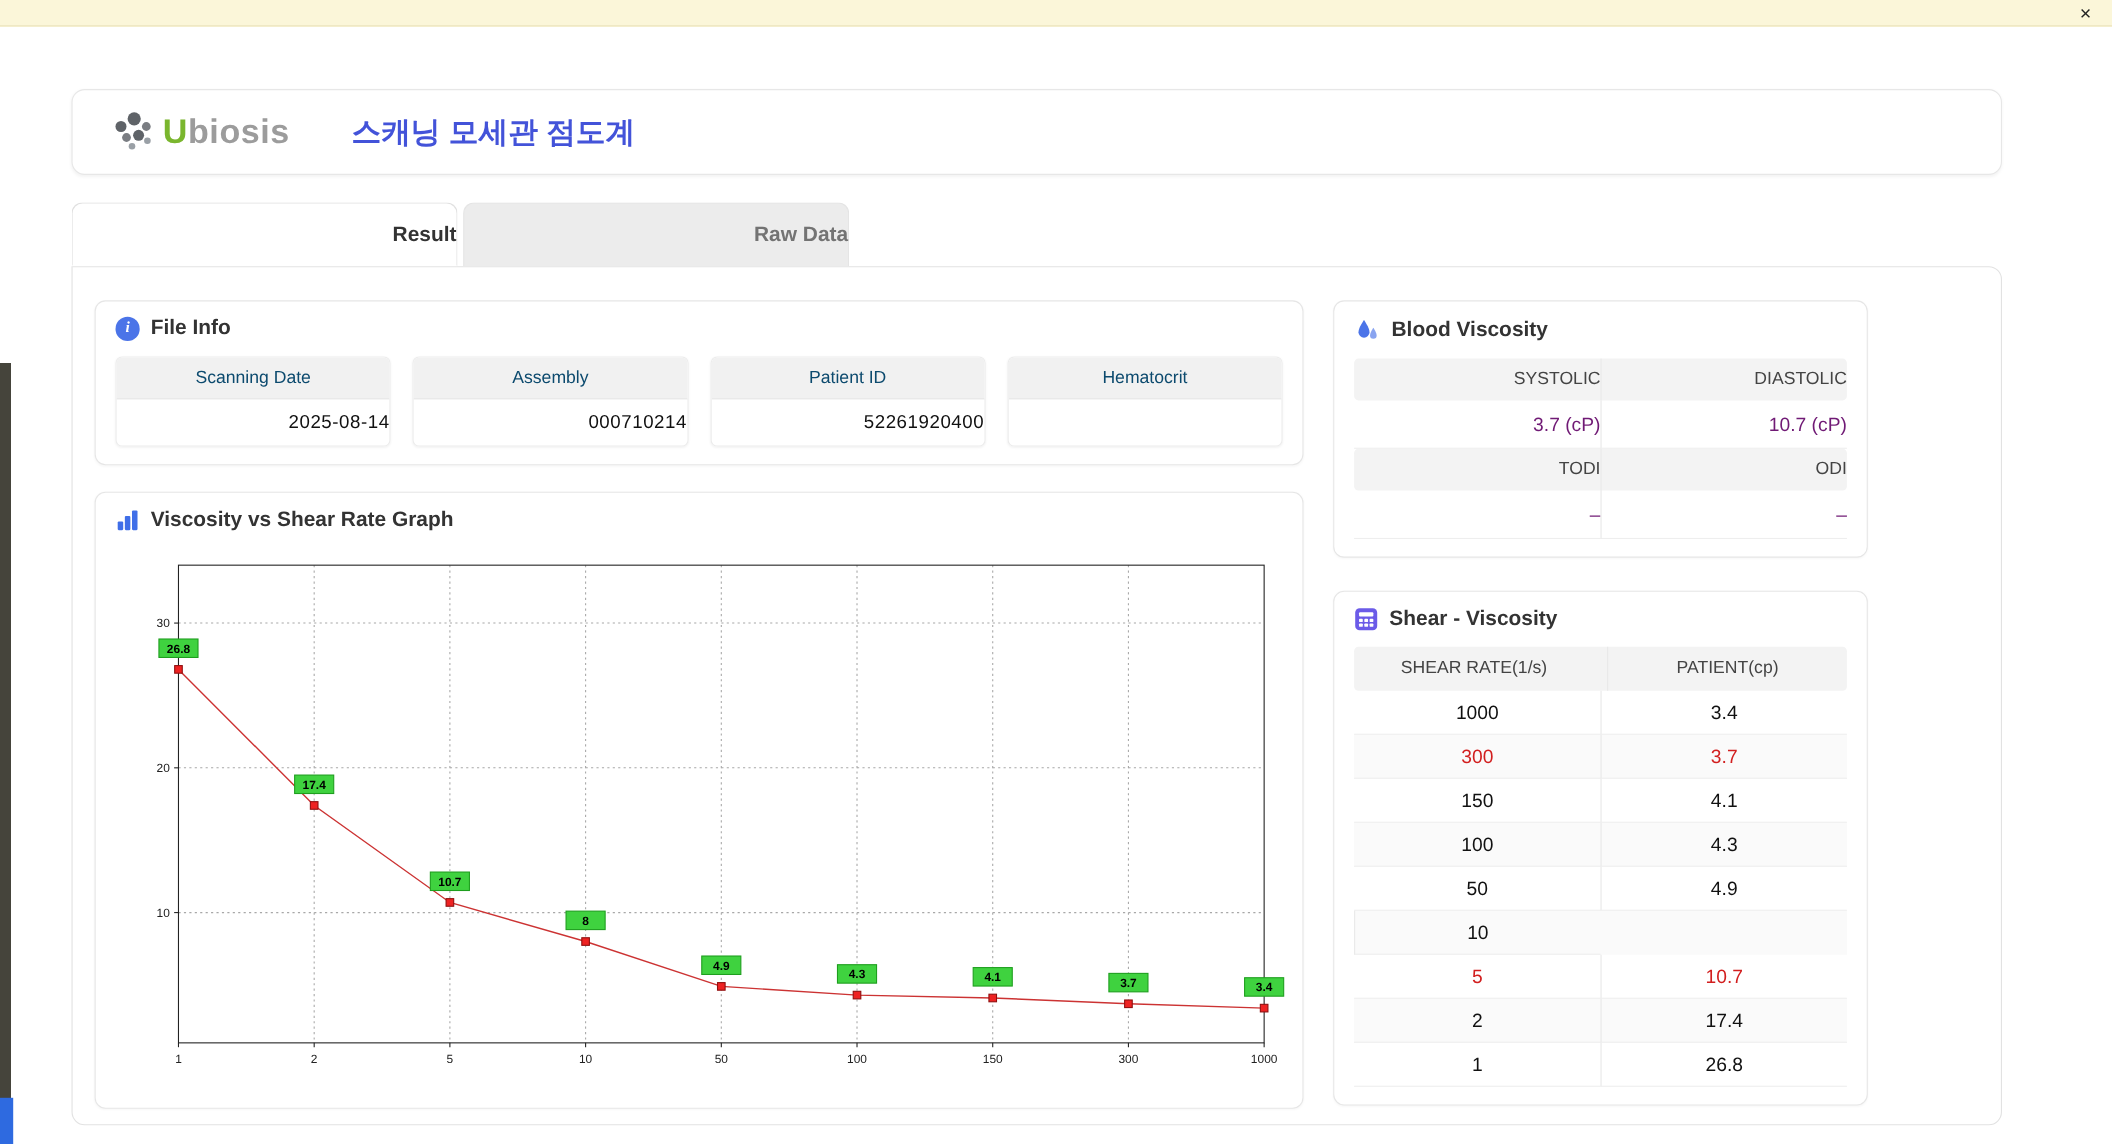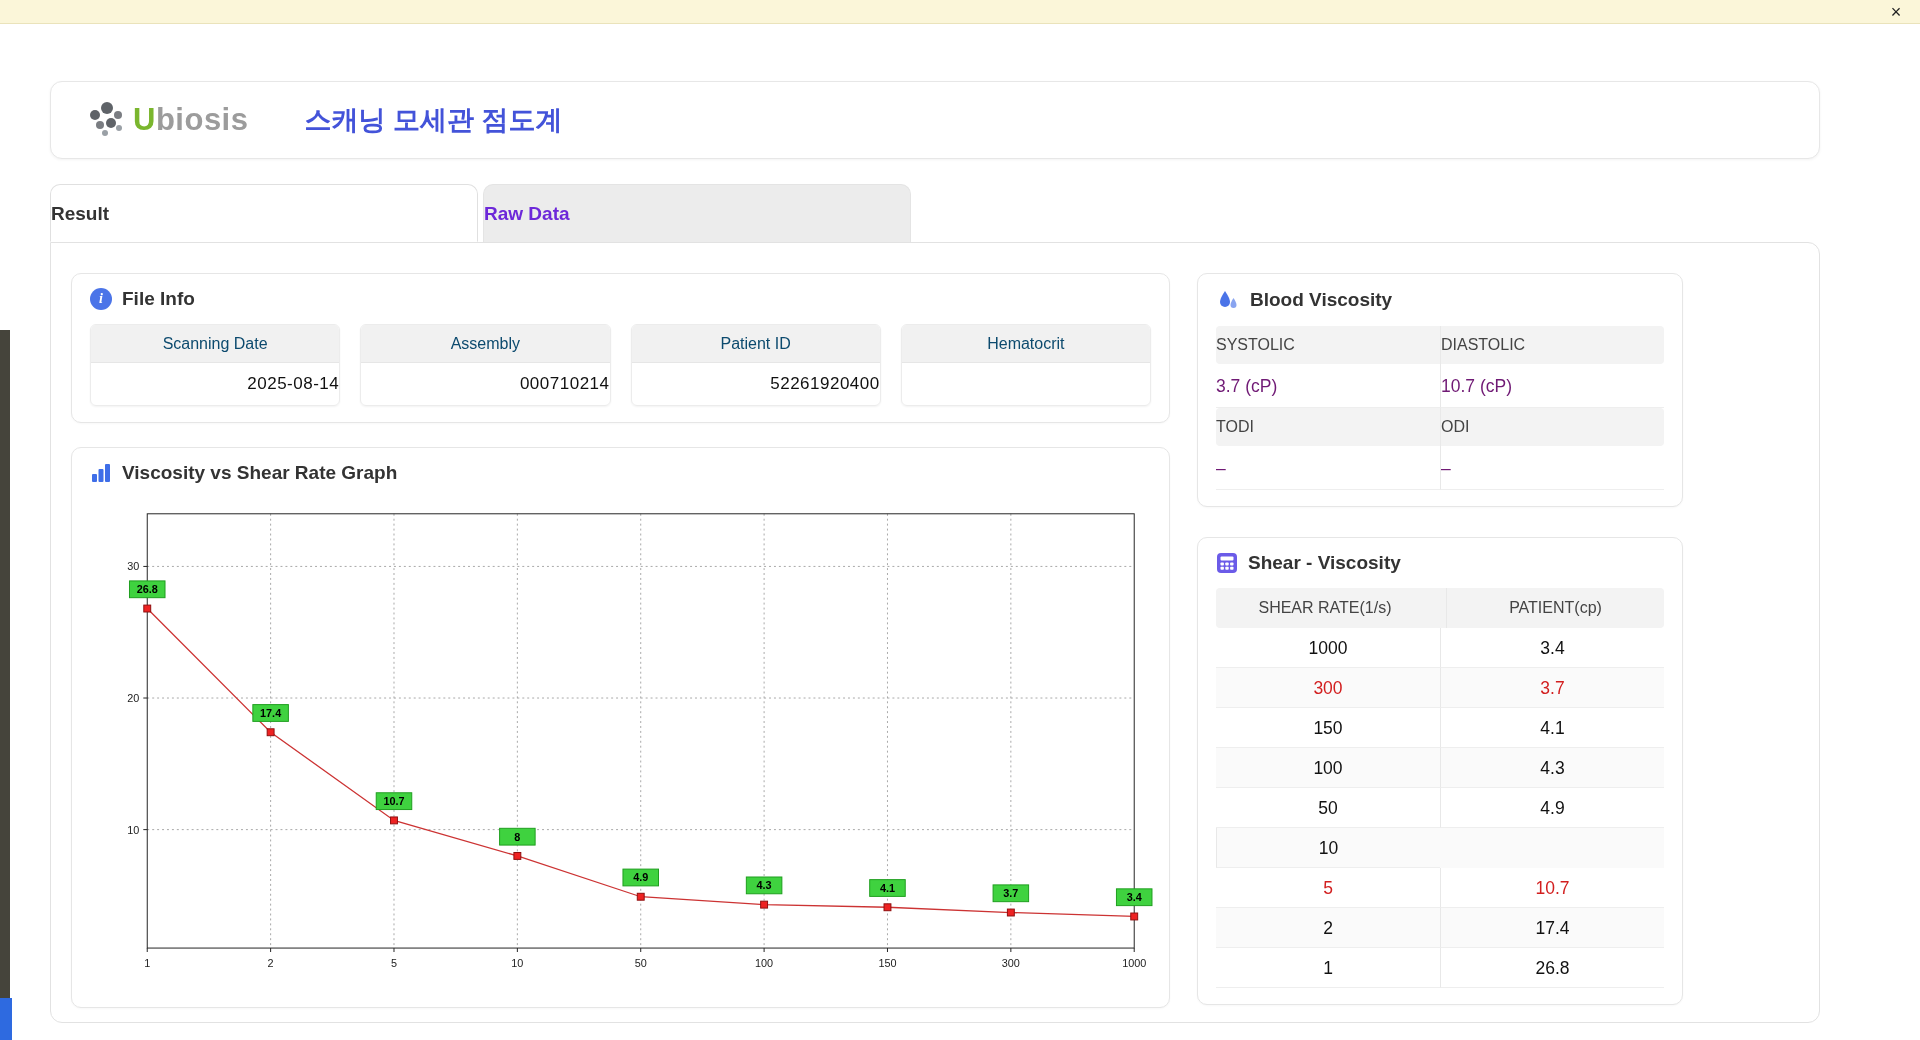--- a/index.html
+++ b/index.html
@@ -10,41 +10,41 @@
   .titlebar { position:fixed; top:0; left:0; right:0; height:24px;
     background:#fbf6d9; border-bottom:1px solid #eae3bb; z-index:50; }
   .close-btn { position:absolute; right:12px; top:0; height:24px; width:24px;
     background:none; border:none; font-size:18px; line-height:24px; color:#222;
     cursor:pointer; font-family:"Liberation Sans", sans-serif; }
   .left-sliver { position:fixed; left:0; top:330px; bottom:42px; width:10px;
     background:#45443b; z-index:5; }
   .taskbar-frag { position:fixed; left:0; bottom:0; width:12px; height:42px;
     background:#2e6ae0; z-index:5; }
 
-  .window { margin-left:10px; padding:57px 100px 0 40px; background:#fff;
+  .window { margin-left:10px; padding:57px 100px 0 55px; background:#fff;
     min-height:1016px; margin-top:24px; }
 
   
   .header-card { height:78px; border:1px solid #e7e7e7; border-radius:12px;
     display:flex; align-items:center; padding:0 30px 0 34px;
     box-shadow:0 1px 3px rgba(0,0,0,.05); background:#fff; }
   .logo { display:flex; align-items:center; gap:4px; }
   .logo-text { font-size:31px; font-weight:600; letter-spacing:.5px; }
   .logo-u { color:#7ab62e; }
   .logo-rest { color:#9c9c9c; }
   .app-title { margin-left:56px; font-size:27px; font-weight:700; color:#4353d9; }
 
   
   .tabs { display:flex; gap:5px; margin-top:25px; position:relative; z-index:2; }
-  .tab { width:428px; height:58px; line-height:58px; text-align:left;
+  .tab { width:351px; height:58px; line-height:58px; text-align:right;
     font-size:19px; border-radius:10px 10px 0 0; cursor:pointer; }
   .tab.active { background:#fff; border:1px solid #e0e0e0; border-bottom:1px solid #fff;
     margin-bottom:-1px; font-weight:700; color:#333; }
   .tab.inactive { background:#ececec; border:1px solid #e4e4e4; border-bottom:none;
-    color:#6d28d9; font-weight:600; }
+    color:#737373; font-weight:600; }
 
   
   .panel { border:1px solid #e2e2e2; border-radius:0 12px 12px 12px;
     padding:30px 26px 14px 20px; display:flex; gap:27px; background:#fff; }
   .col-left { width:1099px; display:flex; flex-direction:column; gap:24px; }
   .col-right { width:486px; display:flex; flex-direction:column; gap:30px; }
 
   .card { border:1px solid #e6e6e6; border-radius:10px; background:#fff;
     padding:14px 18px 16px; box-shadow:0 1px 2px rgba(0,0,0,.03); }
   .card-head { display:flex; align-items:center; gap:10px; margin-bottom:14px; }
@@ -60,21 +60,21 @@
   .fields { display:grid; grid-template-columns:repeat(4,1fr); gap:20px; }
   .field { border:1px solid #ececec; border-radius:6px; overflow:hidden;
     box-shadow:0 1px 2px rgba(0,0,0,.05); }
   .field-label { background:#f1f1f1; height:38px; line-height:38px; text-align:center;
     color:#0c4a6e; font-size:16px; border-bottom:1px solid #e6e6e6; }
   .field-value { height:42px; line-height:42px; text-align:right; font-size:17px;
     color:#111; letter-spacing:.5px; min-height:42px; }
 
   
   .bv-row { display:grid; grid-template-columns:1fr 1fr; }
-  .bv-row > div { text-align:left; }
+  .bv-row > div { text-align:right; }
   .bv-head { background:#f3f3f3; border-radius:4px; }
   .bv-head > div { height:38px; line-height:38px; color:#444; font-size:16px; }
   .bv-vals > div { height:44px; line-height:44px; font-size:17.5px; color:#701a75;
     border-bottom:1px solid #eee; }
   .bv-row > div:last-child { border-left:1px solid #e8e8e8; }
   .bv-head > div:last-child { border-left:1px solid #e9e9e9; }
 
   
   .sv-row { display:grid; grid-template-columns:1fr 1fr; }
   .sv-row > div { text-align:center; }

